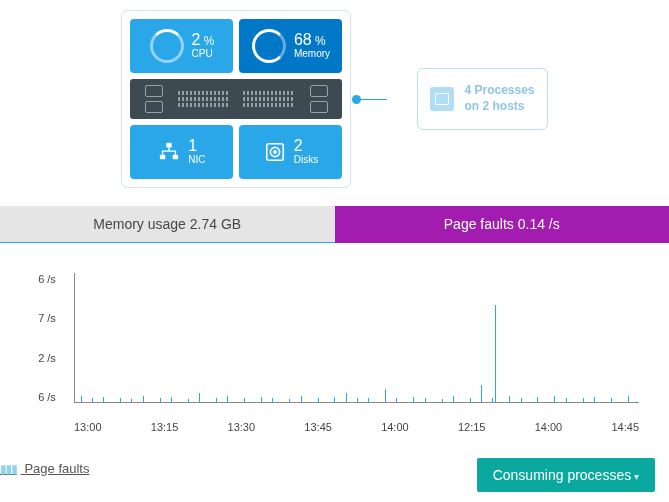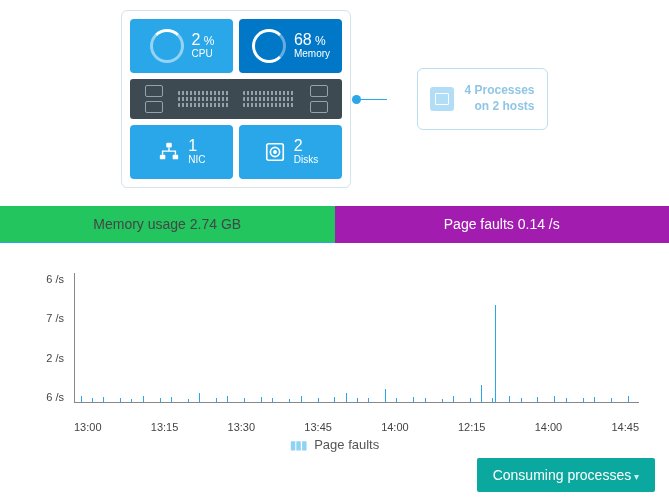--- a/index.html
+++ b/index.html
@@ -104,21 +104,21 @@
     border-radius: 3px;
     position: relative;
   }
   .side-card .sq::before {
     content:"";
     position:absolute;
     top:6px; left:5px; right:5px; bottom:6px;
     border:1px solid #fff;
     border-radius:1px;
   }
-  .side-txt { color: #8fc6e6; font-size: 12px; font-weight: 600; line-height: 1.3; text-align: right; }
+  .side-txt { color: #8fc6e6; font-size: 12px; font-weight: 600; line-height: 1.3; }
   .link-line {
     height: 1px;
     width: 30px;
     background: #29a7e8;
     margin-left: 6px;
     position: relative;
   }
   .link-line::before {
     content: "";
     position: absolute;
@@ -135,39 +135,39 @@
   .tab {
     flex: 1;
     text-align: center;
     font-size: 14px;
     padding: 10px 0;
     cursor: pointer;
   }
   .tab-inactive {
     color: #454646;
     border-bottom: 1px solid #29a7e8;
-    background: #22c55e;
+    background: #e5e5e5;
   }
   .tab-active {
     color: #fff;
     background: #a21caf;
   }
   .chart-wrap {
     position: relative;
     height: 160px;
     margin: 30px 30px 0 30px;
   }
   .y-axis {
     position: absolute;
     left: 0; top: 0; bottom: 30px;
     width: 34px;
     display: flex;
     flex-direction: column;
     justify-content: space-between;
-    align-items: flex-end;
+    align-items: center;
     font-size: 11px;
     color: #444;
   }
   .plot {
     position: absolute;
     left: 44px; right: 0; top: 0; bottom: 30px;
     border-left: 1px solid #888;
     border-bottom: 1px solid #888;
   }
   .x-axis {
@@ -184,24 +184,25 @@
     height: 100%;
     pointer-events: none;
   }
   .bar {
     position: absolute;
     bottom: 0;
     width: 1px;
     background: #29a7e8;
   }
   .legend {
-    text-align: center;
-    margin-top: 4px;
+    text-align: left;
+    margin-top: 28px;
     color: #555;
     font-size: 13px;
+    text-decoration: underline;
   }
   .legend-icon { color: #8fd3f4; letter-spacing: -1px; font-size: 12px; margin-right: 4px;}
   .footer {
     position: absolute;
     bottom: 10px;
     right: 14px;
   }
   .cta {
     background: #0aa89e;
     color: #fff;

